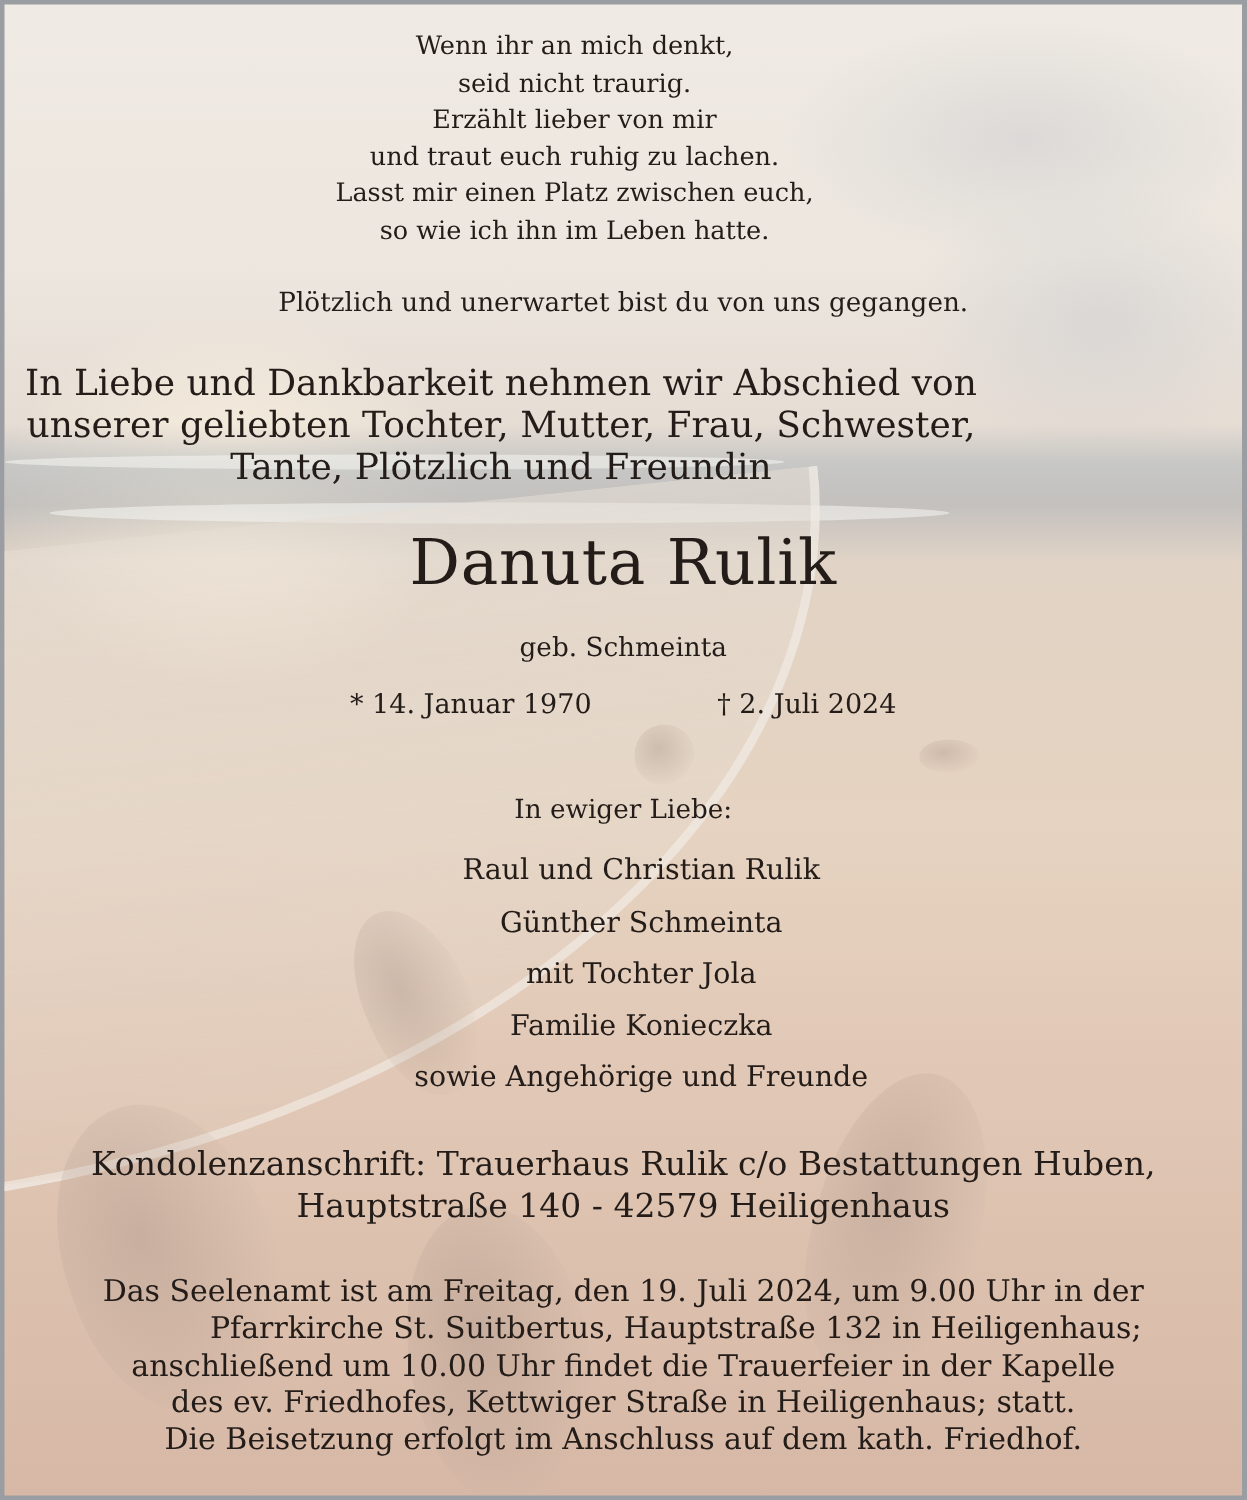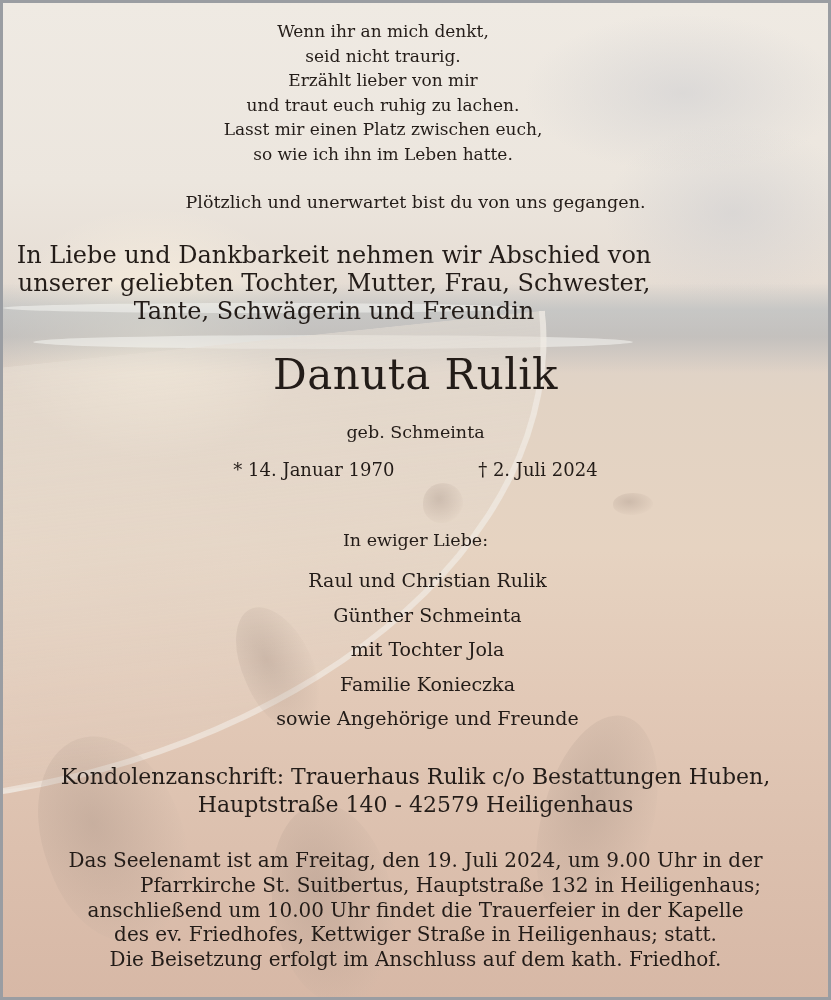--- a/index.html
+++ b/index.html
@@ -86,21 +86,21 @@
       <span class="line">und traut euch ruhig zu lachen.</span>
       <span class="line">Lasst mir einen Platz zwischen euch,</span>
       <span class="line">so wie ich ihn im Leben hatte.</span>
     </div>
 
     <div class="sudden">Plötzlich und unerwartet bist du von uns gegangen.</div>
 
     <div class="farewell">
       <span class="line">In Liebe und Dankbarkeit nehmen wir Abschied von</span>
       <span class="line">unserer geliebten Tochter, Mutter, Frau, Schwester,</span>
-      <span class="line">Tante, Schwägerin und Freundin</span>
+      <span class="line">Tante, Plötzlich und Freundin</span>
     </div>
 
     <div class="name">Danuta Rulik</div>
     <div class="maiden">geb. Schmeinta</div>
 
     <div class="dates">
       <span class="born">* 14. Januar 1970</span>
       <span class="died">† 2. Juli 2024</span>
     </div>
 

